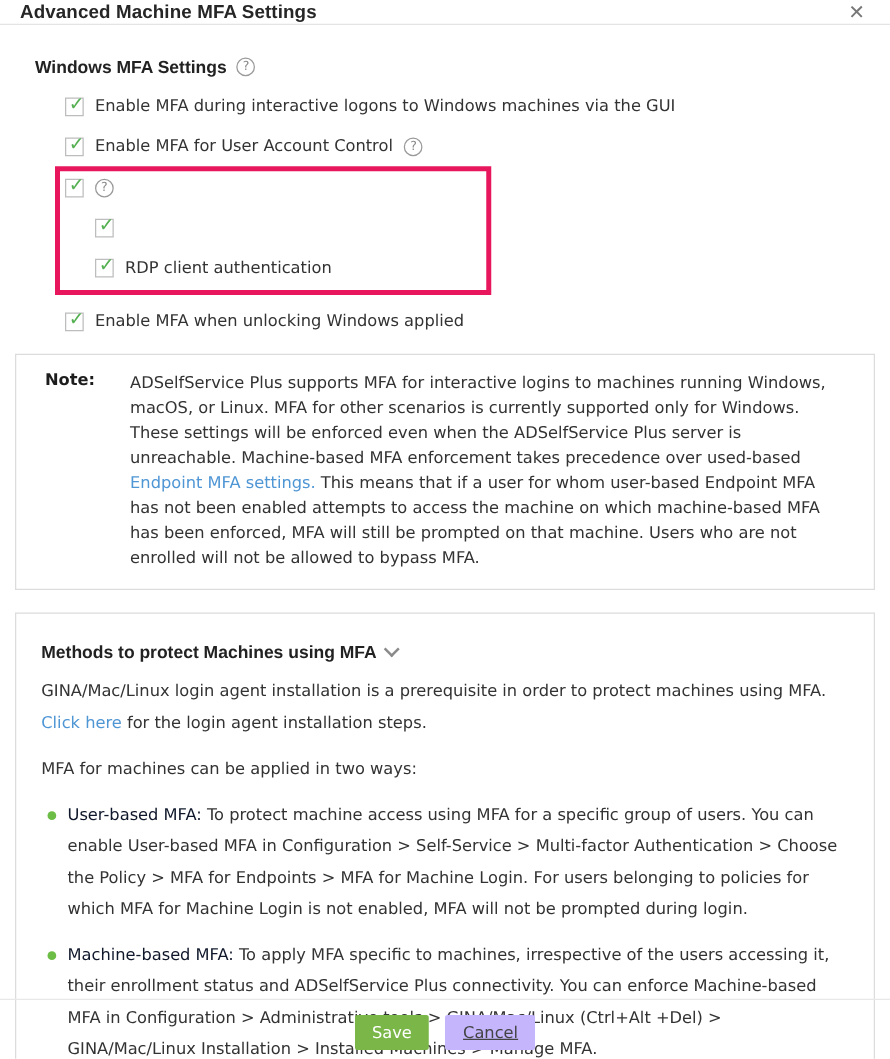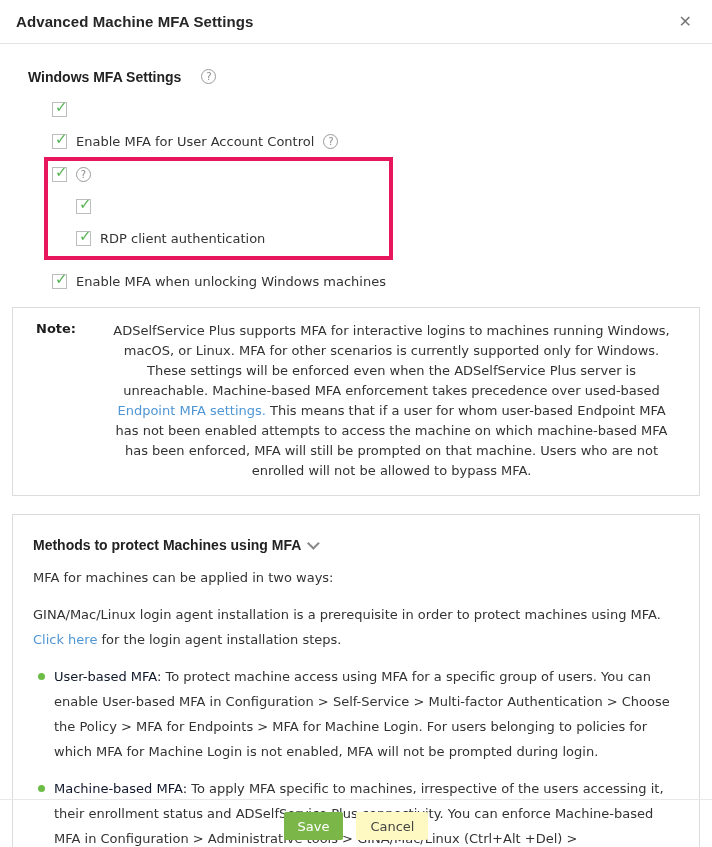--- a/index.html
+++ b/index.html
@@ -8,36 +8,36 @@
     width: 712px; height: 847px;
     background: #fff;
     font-family: "DejaVu Sans", sans-serif;
     font-size: 13px;
     color: #333;
     position: relative;
     overflow: hidden;
   }
   
   .dlg-header {
-    height: 44px;
+    height: 20px;
     display: flex; align-items: center; justify-content: space-between;
     padding: 0 16px;
     border-bottom: 1px solid #e4e4e4;
   }
   .dlg-title {
     font-family: "Liberation Sans", sans-serif;
     font-size: 15px; font-weight: 700; color: #262626;
     letter-spacing: .1px;
   }
   .close-btn {
     color: #777; font-size: 16px; line-height: 1; cursor: pointer;
     padding: 2px 4px;
   }
   
-  .sec-heading-row { display: flex; gap: 20px; margin: 25px 0 0 28px; }
+  .sec-heading-row { display: flex; align-items: center; gap: 8px; margin: 25px 0 0 28px; }
   .sec-heading {
     font-family: "Liberation Sans", sans-serif;
     font-size: 14px; font-weight: 700; color: #222;
   }
   .help-icon {
     width: 15px; height: 15px; border: 1px solid #9a9a9a; border-radius: 50%;
     display: inline-flex; align-items: center; justify-content: center;
     font-size: 10px; color: #8a8a8a; cursor: pointer; flex: 0 0 auto;
     font-family: "DejaVu Sans", sans-serif;
   }
@@ -61,21 +61,21 @@
     width: 349px;
     border: 4px solid #e8175d;
     padding: 3px 8px 10px 4px;
   }
   .highlight-box .cb-row:first-child { margin-top: 3px; margin-left: 0; }
   
   .panel {
     border: 1px solid #dcdcdc;
     margin: 18px 12px 0 12px;
   }
-  .note1 { padding: 13px 20px 14px 23px; display: flex; text-align: center; }
+  .note1 { padding: 13px 20px 14px 23px; display: flex; }
   .note-label { font-weight: 700; color: #1d1d1d; flex: 0 0 auto; margin-right: 10px; }
   .note-body { line-height: 20px; color: #333; margin-left: 18px; }
   .link { color: #4f96d5; cursor: pointer; text-decoration: none; }
   
   .methods { padding: 16px 20px 18px 20px; }
   .methods-heading-row { display: flex; align-items: center; gap: 10px; margin: 6px 0 2px 0; }
   .chevron-down {
     width: 9px; height: 9px;
     border-left: 2px solid #8a8a8a; border-bottom: 2px solid #8a8a8a;
     transform: rotate(-45deg) translateY(-3px);
@@ -96,39 +96,40 @@
     padding: 12px 0 7px 0;
     display: flex; justify-content: center; gap: 13px;
   }
   .btn {
     height: 28px; border: none; border-radius: 2px;
     font-family: "DejaVu Sans", sans-serif; font-size: 13px;
     display: inline-flex; align-items: center; justify-content: center;
     cursor: pointer; padding: 0 14px;
   }
   .btn-save { background: #7ab648; color: #fff; min-width: 53px; }
-  .btn-cancel { background: #fef9c3; color: #444; min-width: 72px; }
+  .btn-cancel { background: #c4b5fd; color: #444; min-width: 72px; text-decoration: underline; }
 </style>
 </head>
 <body>
 
 <div class="dlg-header">
   <div class="dlg-title">Advanced Machine MFA Settings</div>
   <div class="close-btn">✕</div>
 </div>
 
 <div class="sec-heading-row">
   <span class="sec-heading">Windows MFA Settings</span>
   <span class="help-icon">?</span>
 </div>
 
 <div class="cb-row row-l1">
   <span class="checkbox">
       <span class="check">✓</span>
     </span>
+  <span class="row-label">Enable MFA during interactive logons to Windows machines via the GUI</span>
 </div>
 
 <div class="cb-row row-l1">
   <span class="checkbox">
       <span class="check">✓</span>
     </span>
   <span class="row-label">Enable MFA for User Account Control</span>
   <span class="help-icon">?</span>
 </div>
 
@@ -149,37 +150,37 @@
         <span class="check">✓</span>
       </span>
     <span class="row-label">RDP client authentication</span>
   </div>
 </div>
 
 <div class="cb-row row-l1" style="margin-top:14px;">
   <span class="checkbox">
       <span class="check">✓</span>
     </span>
-  <span class="row-label">Enable MFA when unlocking Windows machines</span>
+  <span class="row-label">Enable MFA when unlocking Windows applied</span>
 </div>
 
 <div class="panel">
   <div class="note1">
     <span class="note-label">Note:</span>
     <span class="note-body"><span>ADSelfService Plus supports MFA for interactive logins to machines running Windows, macOS, or Linux. MFA for other scenarios is currently supported only for Windows. These settings will be enforced even when the ADSelfService Plus server is unreachable. Machine-based MFA enforcement takes precedence over used-based </span><a class="link">Endpoint MFA settings.</a><span> This means that if a user for whom user-based Endpoint MFA has not been enabled attempts to access the machine on which machine-based MFA has been enforced, MFA will still be prompted on that machine. Users who are not enrolled will not be allowed to bypass MFA.</span></span>
   </div>
 </div>
 
 <div class="panel methods">
   <div class="methods-heading-row">
     <span class="sec-heading">Methods to protect Machines using MFA</span>
     <span class="chevron-down"></span>
   </div>
+  <p><span>GINA/Mac/Linux login agent installation is a prerequisite in order to protect machines using MFA. </span><a class="link">Click here</a><span> for the login agent installation steps.</span></p>
   <p>MFA for machines can be applied in two ways:</p>
-  <p><span>GINA/Mac/Linux login agent installation is a prerequisite in order to protect machines using MFA. </span><a class="link">Click here</a><span> for the login agent installation steps.</span></p>
   <div class="bullet-item">
     <span class="bullet-dot"></span>
     <span class="bullet-text"><span class="bold-inline">User-based MFA:</span><span> To protect machine access using MFA for a specific group of users. You can enable User-based MFA in Configuration &gt; Self-Service &gt; Multi-factor Authentication &gt; Choose the Policy &gt; MFA for Endpoints &gt; MFA for Machine Login. For users belonging to policies for which MFA for Machine Login is not enabled, MFA will not be prompted during login.</span></span>
   </div>
   <div class="bullet-item">
     <span class="bullet-dot"></span>
     <span class="bullet-text"><span class="bold-inline">Machine-based MFA:</span><span> To apply MFA specific to machines, irrespective of the users accessing it, their enrollment status and ADSelfService Plus connectivity. You can enforce Machine-based MFA in Configuration &gt; Administrative tools &gt; GINA/Mac/Linux (Ctrl+Alt +Del) &gt; GINA/Mac/Linux Installation &gt; Installed Machines &gt; Manage MFA. </span></span>
   </div>
 
 </div>

